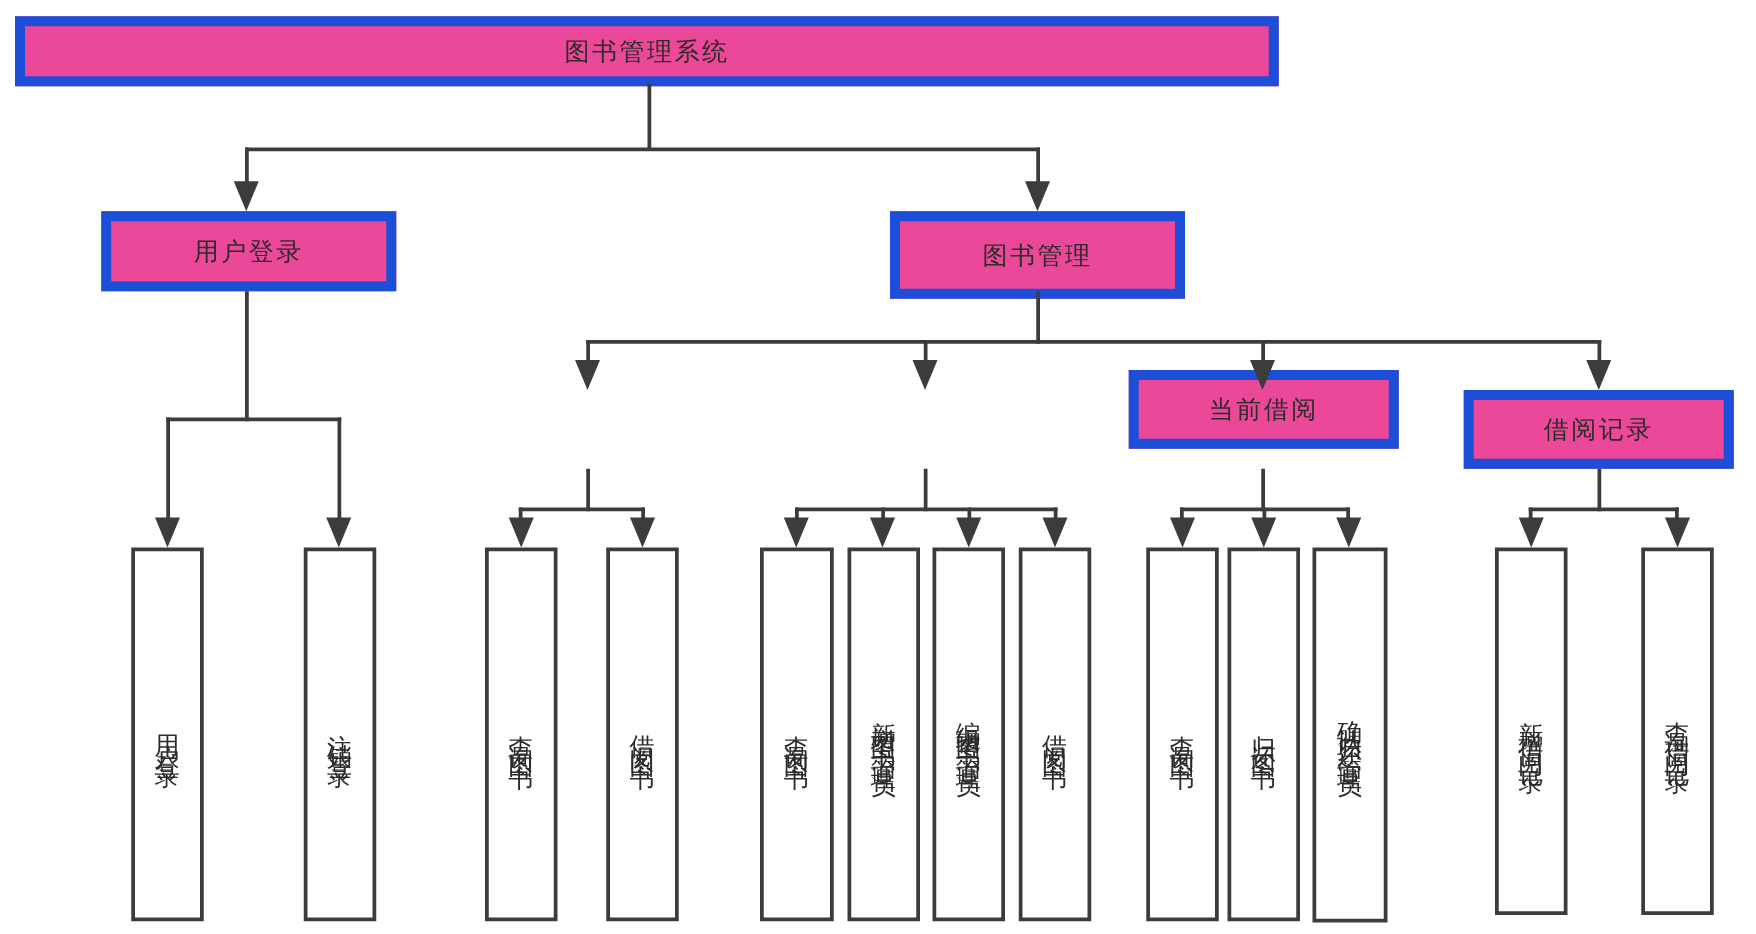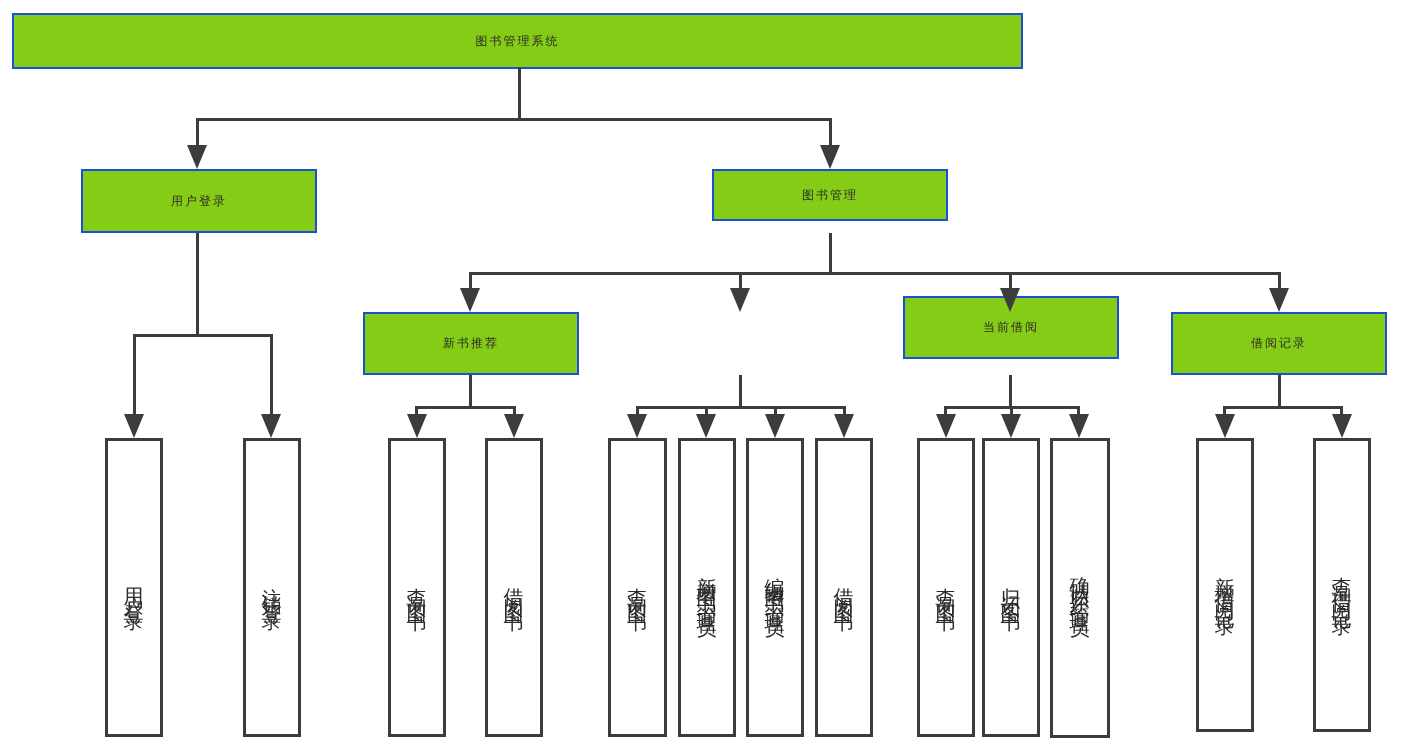--- a/index.html
+++ b/index.html
@@ -11,27 +11,27 @@
     position: relative;
     width: 1405px;
     height: 747px;
     background: #ffffff;
     font-family: "DejaVu Sans", "Liberation Sans", sans-serif;
     overflow: hidden;
   }
   .node {
     position: absolute;
     box-sizing: border-box;
-    border: 2px solid #1d4ed8;
-    background: #84cc16;
+    border: 8px solid #1d4ed8;
+    background: #ec4899;
     color: #2b2b2b;
     display: flex;
     align-items: center;
     justify-content: center;
-    font-size: 12px;
+    font-size: 20px;
     letter-spacing: 2px;
     white-space: nowrap;
   }
   .leaf {
     position: absolute;
     box-sizing: border-box;
     border: 3px solid #3c3c3c;
     background: #ffffff;
     color: #2b2b2b;
     display: flex;
@@ -68,23 +68,22 @@
   }
 </style>
 </head>
 <body>
 
 <div class="canvas">
 
   <div class="node" style="left:12px;top:13px;width:1011px;height:56px;">图书管理系统</div>
 
   <div class="node" style="left:81px;top:169px;width:236px;height:64px;">用户登录</div>
-  <div class="node" style="left:712px;top:169px;width:236px;height:52px;">图书管理</div>
+  <div class="node" style="left:712px;top:169px;width:236px;height:70px;">图书管理</div>
 
-  <div class="node" style="left:363px;top:312px;width:216px;height:63px;">新书推荐</div>
   <div class="node" style="left:903px;top:296px;width:216px;height:63px;">当前借阅</div>
   <div class="node" style="left:1171px;top:312px;width:216px;height:63px;">借阅记录</div>
 
   <div class="leaf" style="left:105px;top:438px;width:58px;height:299px;">用户登录</div>
   <div class="leaf" style="left:243px;top:438px;width:58px;height:299px;">注销登录</div>
 
   <div class="leaf" style="left:388px;top:438px;width:58px;height:299px;">查询图书</div>
   <div class="leaf" style="left:485px;top:438px;width:58px;height:299px;">借阅图书</div>
 
   <div class="leaf" style="left:608px;top:438px;width:59px;height:299px;">查询图书</div>

